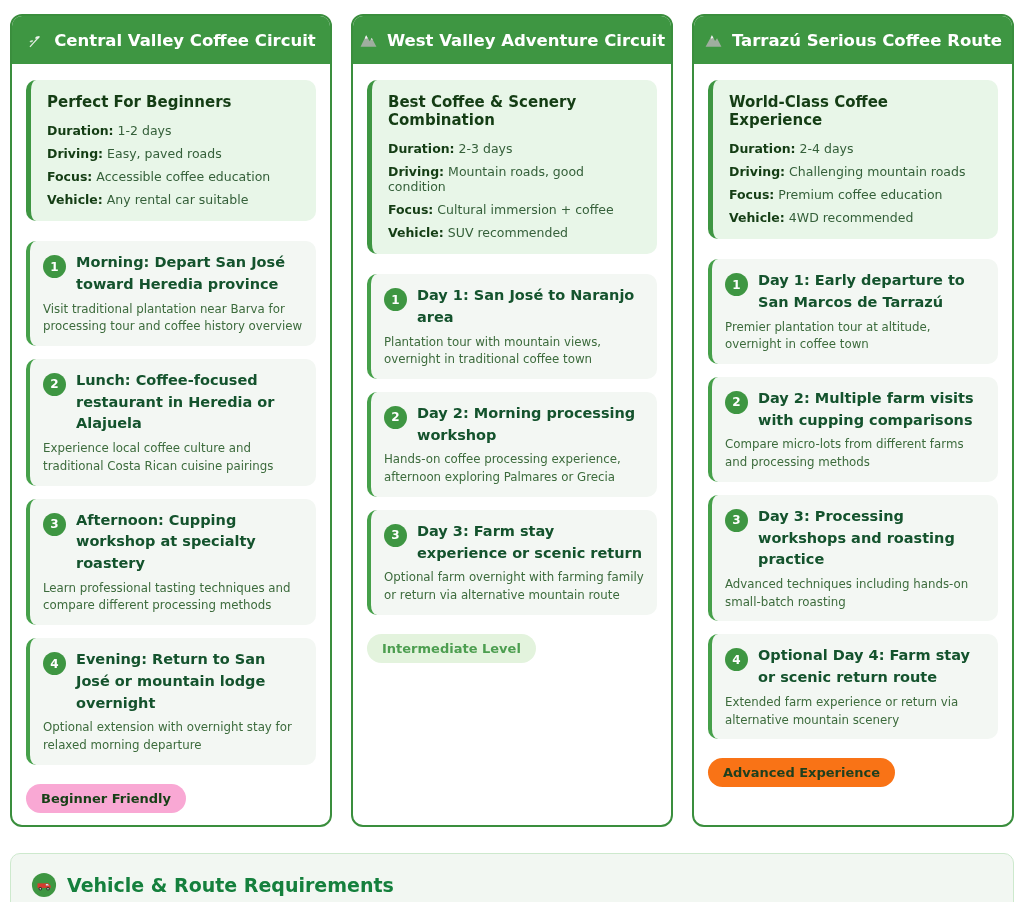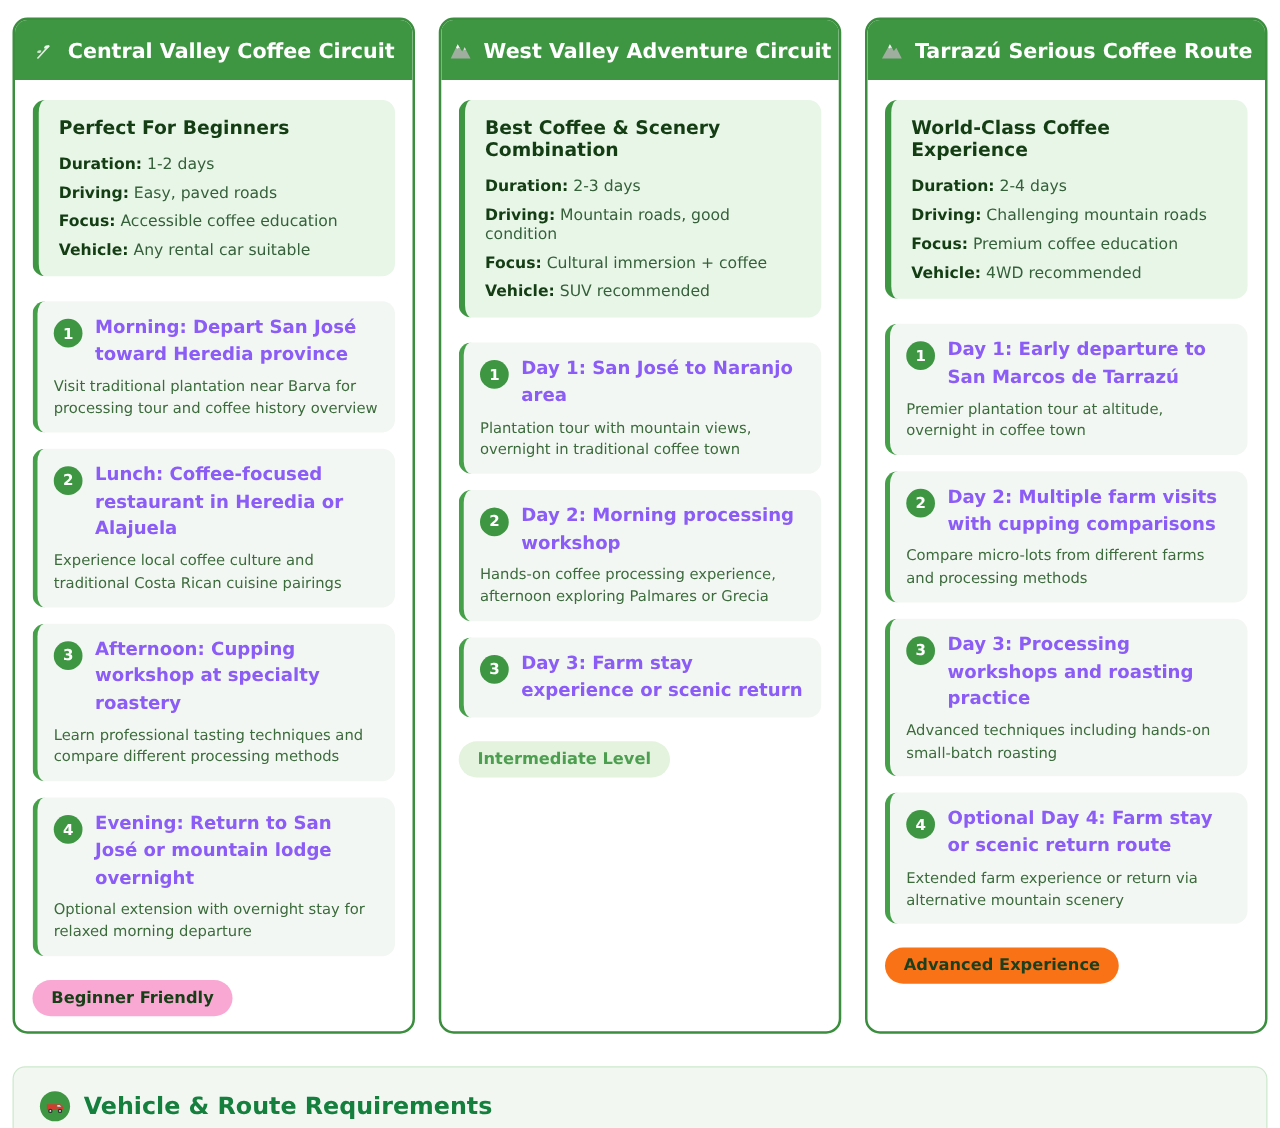--- a/index.html
+++ b/index.html
@@ -19,21 +19,21 @@
   .info-title { font-size:15px; font-weight:bold; color:#143d14; margin-bottom:8px; }
   .info-row { font-size:12.5px; color:#35603a; padding:4px 0; }
   .info-label { font-weight:bold; color:#143d14; }
 
   .step { background:#f3f7f3; border-left:4px solid #46a04a; border-radius:10px;
     padding:11px 13px 10px; margin-bottom:13px; }
   .step-head { display:flex; gap:10px; align-items:flex-start; }
   .step-num { flex:0 0 auto; width:23px; height:23px; border-radius:50%; background:#3e9642;
     color:#fff; font-size:12px; font-weight:bold; display:flex; align-items:center;
     justify-content:center; margin-top:3px; }
-  .step-title { font-size:14.5px; font-weight:bold; color:#8b5cf6; line-height:1.5; }
+  .step-title { font-size:14.5px; font-weight:bold; color:#14532d; line-height:1.5; }
   .step-desc { font-size:11.8px; color:#3c6b3c; line-height:1.5; margin-top:5px; }
 
   .badge { display:inline-block; padding:7px 15px; border-radius:16px; font-size:13px;
     font-weight:bold; margin-top:6px; }
   .badge-beginner { background:#f9a8d4; color:#163f16; }
   .badge-intermediate { background:#e3f3dd; color:#4d9e50; }
   .badge-advanced { background:#f97316; color:#1e3f1e; }
 
   
   .requirements { margin-top:26px; background:#f2f7f2; border:1px solid #cde9cd;
@@ -135,20 +135,21 @@
             <span class="step-num">2</span>
             <span class="step-title">Day 2: Morning processing workshop</span>
           </div>
           <div class="step-desc">Hands-on coffee processing experience, afternoon exploring Palmares or Grecia</div>
         </div>
         <div class="step">
           <div class="step-head">
             <span class="step-num">3</span>
             <span class="step-title">Day 3: Farm stay experience or scenic return</span>
           </div>
+          <div class="step-desc">Optional farm overnight with farming family or return via alternative mountain route</div>
         </div>
 
         <span class="badge badge-intermediate">Intermediate Level</span>
       </div>
     </div>
 
     <div class="card">
       <div class="card-header">
         <span class="hicon">
           <svg width="19" height="19" viewBox="0 0 24 24">

